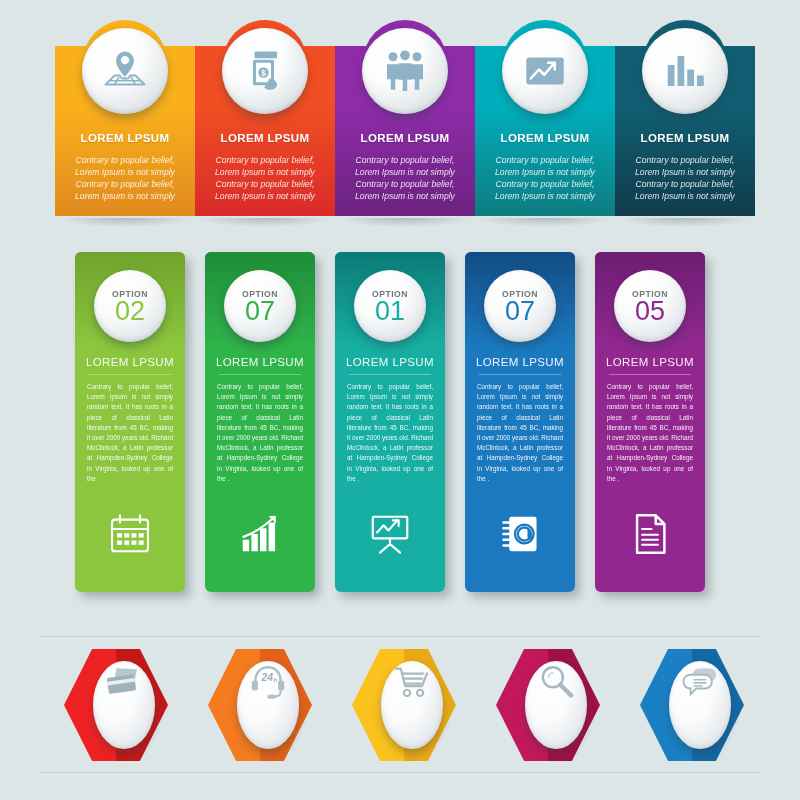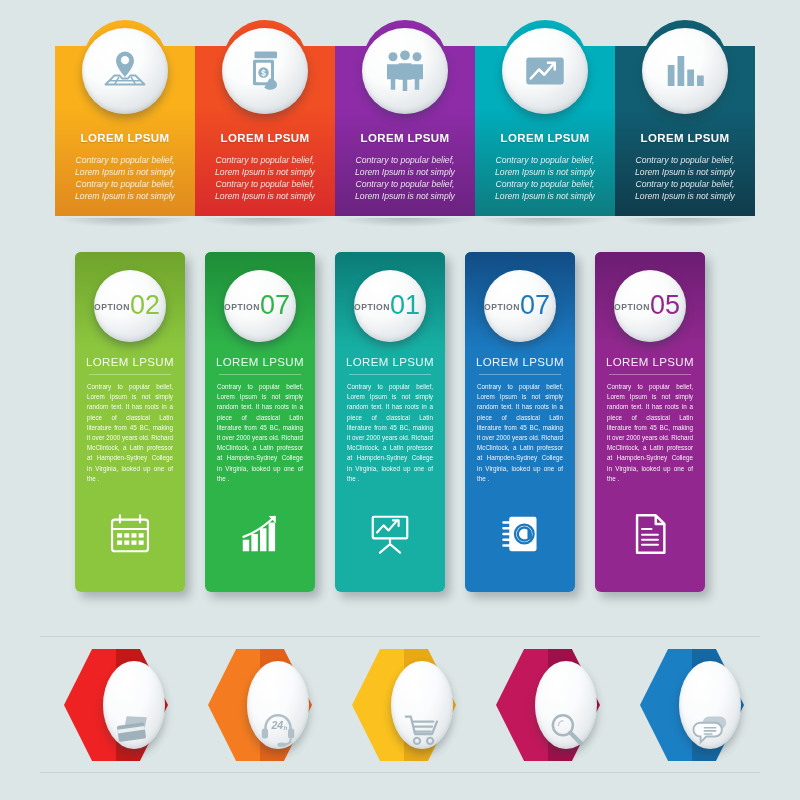--- a/index.html
+++ b/index.html
@@ -51,21 +51,21 @@
   .op-card{
     position:absolute;left:0;top:0;width:110px;height:340px;border-radius:6px;
     box-shadow:5px 6px 10px rgba(45,60,70,.30);
     overflow:hidden;
   }
   .op-head{position:absolute;left:0;top:0;width:110px;height:95px;}
   .op-circle{
     position:absolute;left:19px;top:18px;width:72px;height:72px;border-radius:50%;
     background:radial-gradient(circle at 35% 26%, #ffffff 0%,#fafbfb 40%,#e4e8eb 74%,#ccd3d8 100%);
     box-shadow:0 5px 9px rgba(40,55,65,.35), inset 0 -2px 4px rgba(150,160,170,.3);
-    z-index:5;display:flex;flex-direction:row;align-items:center;
+    z-index:5;display:flex;flex-direction:column;align-items:center;justify-content:center;
   }
   .op-word{font-size:8.6px;font-weight:bold;color:#6e7477;letter-spacing:.5px;margin-top:2px;}
   .op-num{font-size:27px;line-height:27px;font-weight:300;margin-top:-1px;}
   .op-title{
     position:absolute;left:0;top:104px;width:110px;text-align:center;
     font-size:11.5px;color:rgba(255,255,255,.92);letter-spacing:.4px;
   }
   .op-rule{position:absolute;left:14px;top:122px;width:82px;height:1px;background:rgba(255,255,255,.34);}
   .op-desc{
     position:absolute;left:12px;top:130px;width:86px;
@@ -84,24 +84,24 @@
   #row-hex{position:absolute;left:40px;top:645px;width:720px;height:120px;display:flex;}
   .hx{position:relative;width:144px;height:120px;}
   .hx-shape{
     position:absolute;left:24px;top:4px;width:104px;height:112px;
     clip-path:polygon(27% 0%,73% 0%,100% 50%,73% 100%,27% 100%,0% 50%);
     filter:drop-shadow(5px 5px 5px rgba(45,60,70,.30));
   }
   .hx-shape .face-l{position:absolute;left:0;top:0;width:50%;height:100%;}
   .hx-shape .face-r{position:absolute;right:0;top:0;width:50%;height:100%;}
   .hx-circle{
-    position:absolute;left:63px;top:16px;width:62px;height:88px;border-radius:50%;
+    position:absolute;left:53px;top:16px;width:62px;height:88px;border-radius:50%;
     background:radial-gradient(ellipse at 36% 25%, #ffffff 0%,#fafbfc 40%,#e6eaed 74%,#ccd3d8 100%);
     box-shadow:0 5px 9px rgba(40,55,65,.32), inset 0 -2px 4px rgba(150,160,170,.3);
-    z-index:6;display:flex;align-items:flex-end;justify-content:center;
+    z-index:6;display:flex;align-items:flex-start;justify-content:center;
   }
   .hx-circle svg{width:40px;height:40px;display:block;}
 </style>
 </head>
 <body style="background: rgb(221, 230, 230);">
 
 <div class="stage">
 
   <div id="row-top">
       <div class="tp">

